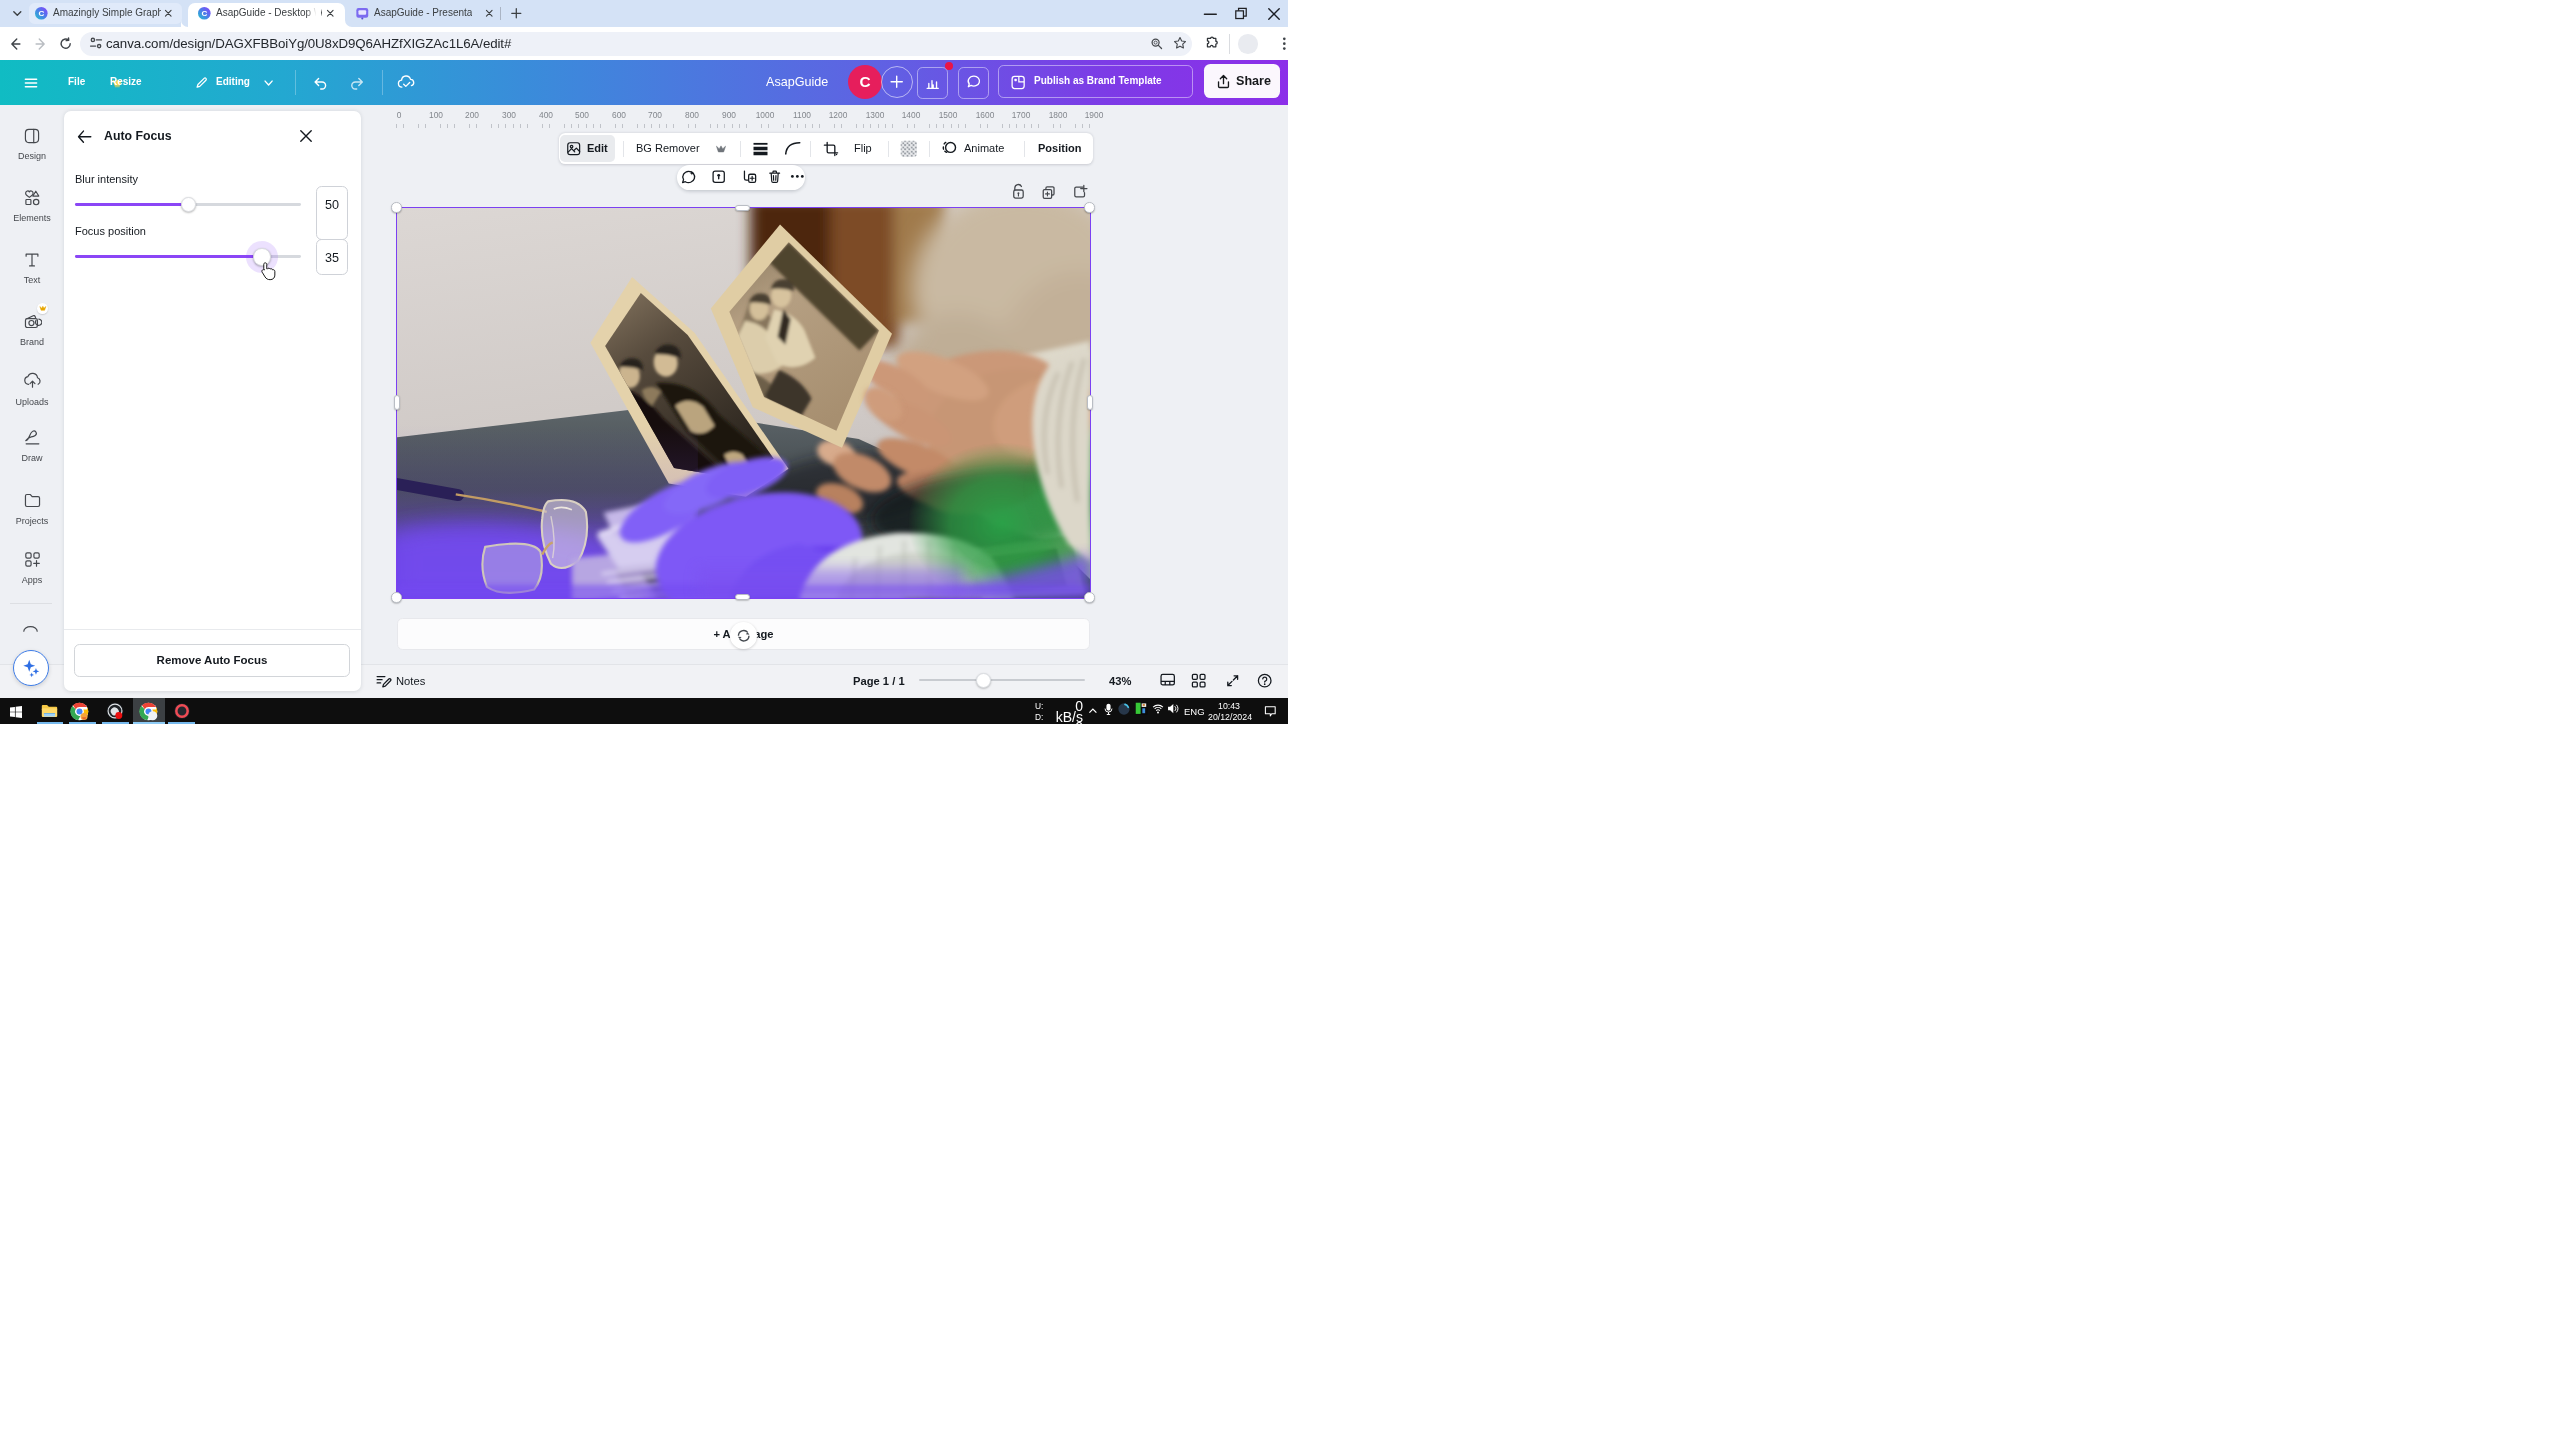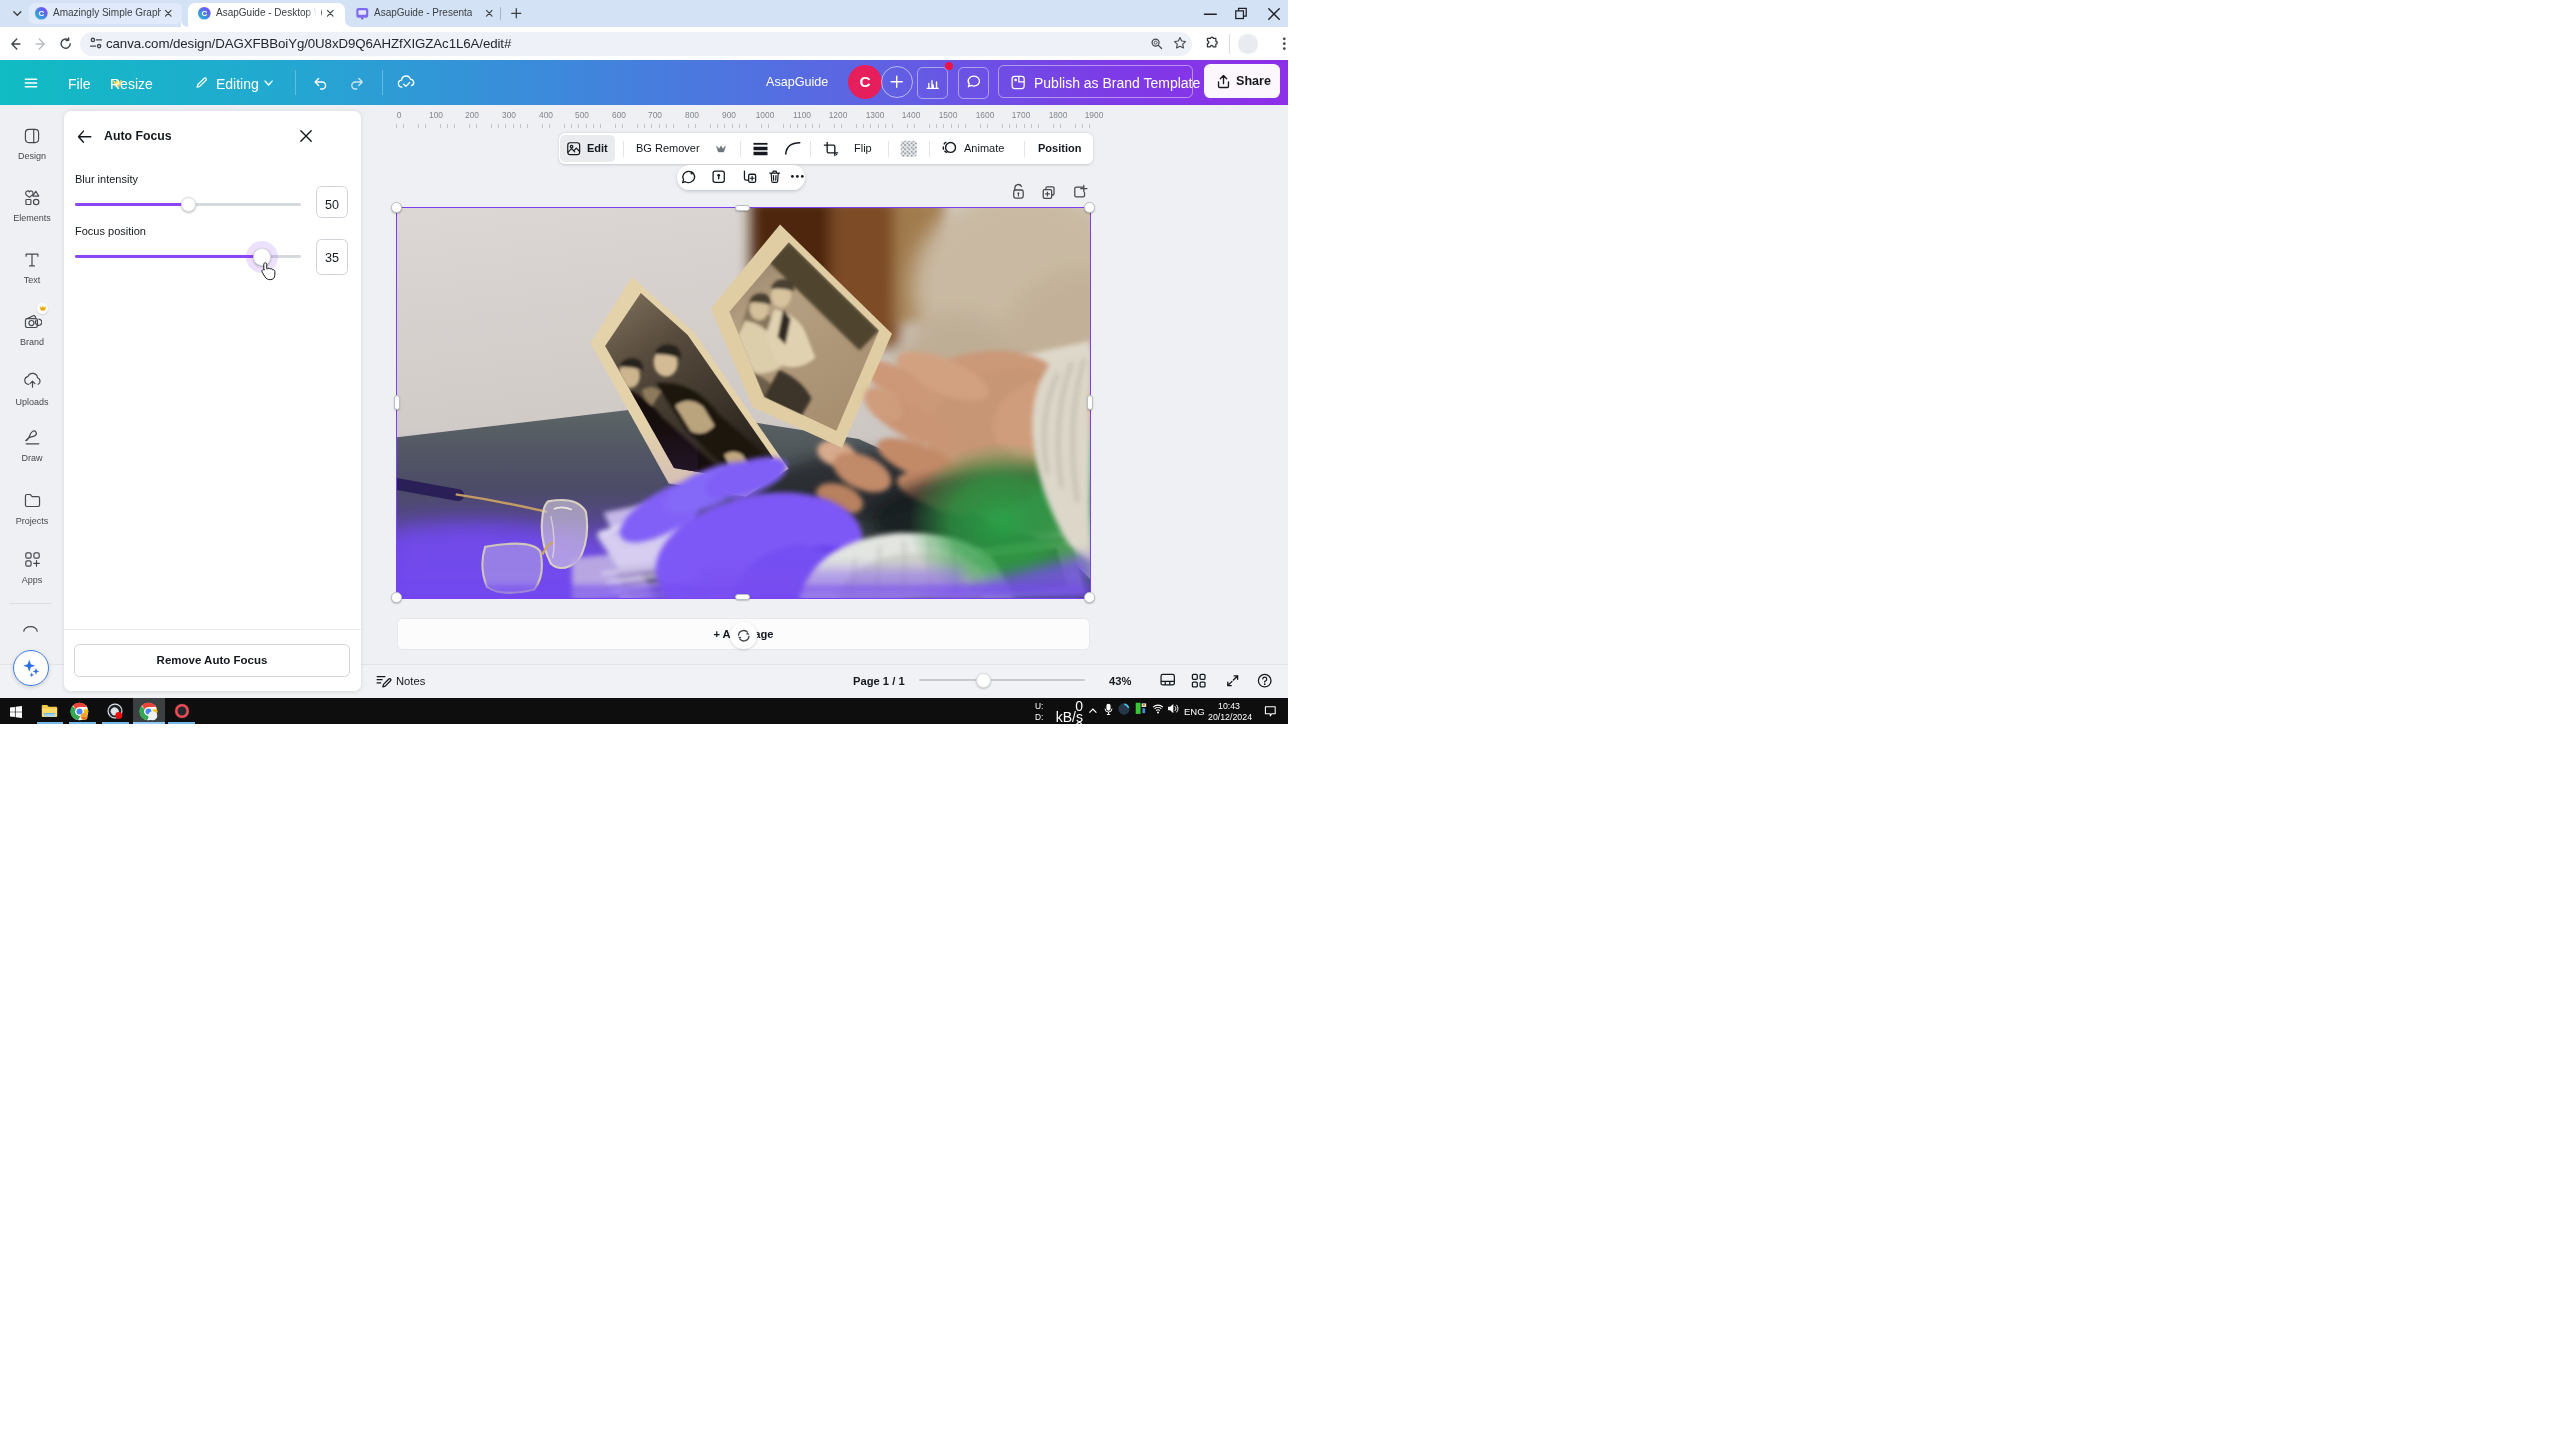--- a/index.html
+++ b/index.html
@@ -7,21 +7,21 @@
   .abs { position:absolute; }
   #tabstrip { position:absolute; left:0; top:0; width:1288px; height:26.6px; background:#d4e2f6; }
   #addrbar { position:absolute; left:0; top:26.6px; width:1288px; height:34px; background:#ffffff; }
   #canvahead { position:absolute; left:0; top:60px; width:1288px; height:45px;
     background:linear-gradient(90deg,#10bcc3 0%,#23a8d1 22%,#3f86dc 45%,#5f62e3 68%,#7d3be6 86%,#8c2fe9 100%); }
   #workspace { position:absolute; left:0; top:105px; width:1288px; height:559px; background:#eef0f4; }
   #statusbar { position:absolute; left:0; top:664px; width:1288px; height:34px; background:#f1f2f5; border-top:0.7px solid #e2e4e8; }
   #taskbar { position:absolute; left:0; top:698px; width:1288px; height:26px; background:#0e0e0e; }
   .tab-title { position:absolute; font-size:10.5px; color:#3c4043; white-space:nowrap; overflow:hidden; }
   #activetab { position:absolute; left:188px; top:2.8px; width:157px; height:24px; background:#fff; border-radius:7px 7px 0 0; }
-  .htxt { position:absolute; color:#fff; font-size:14px; font-weight:400; }
+  .htxt { position:absolute; color:#fff; font-size:10px; font-weight:700; }
   .hbtn { position:absolute; border:0.7px solid rgba(255,255,255,0.45); border-radius:5.6px; }
   .sideitem { position:absolute; left:0; width:64px; text-align:center; color:#45484d; font-size:9px; }
   #panel { position:absolute; left:64px; top:111px; width:297px; height:580px; background:#fff; border-radius:7px;
     box-shadow:0 0.7px 4.2px rgba(20,30,40,0.12); }
   #pageimg { position:absolute; left:397px; top:208px; width:693px; height:390px; }
   #selbox { position:absolute; left:396px; top:207px; width:695px; height:392px; border:1.4px solid #7b40f2; }
   .handle { position:absolute; background:#fff; border:0.7px solid #b9bdc4; box-shadow:0 0.7px 1.4px rgba(0,0,0,0.25); }
   .hcorner { width:10.5px; height:10.5px; border-radius:50%; }
   .hside { width:15.4px; height:5.6px; border-radius:3.5px; }
   #addpage { position:absolute; left:397px; top:618px; width:693px; height:31.5px; background:#fcfcfd;
@@ -246,21 +246,21 @@
     <path d="M10.5 3 L3.5 11 L10.5 19 M4 11 L21 11" fill="none" stroke="#14191f" stroke-width="2" stroke-linecap="round" stroke-linejoin="round"></path>
   </svg>
 <div class="abs" style="left:104px;top:129px;font-size:12.3px;font-weight:bold;color:#14191f">Auto Focus</div>
 <svg class="abs" style="left:298px;top:128px" width="16" height="16" viewBox="0 0 23 23">
     <path d="M4 4 L19 19 M19 4 L4 19" stroke="#14191f" stroke-width="2" stroke-linecap="round"></path>
   </svg>
 <div class="abs" style="left:75px;top:173px;font-size:11px;color:#14191f">Blur intensity</div>
 <div class="abs" style="left:75px;top:203px;width:226px;height:2.8px;border-radius:1.4px;background:#d6d9de"></div>
 <div class="abs" style="left:75px;top:203px;width:113px;height:2.8px;border-radius:1.4px;background:#8b46f6"></div>
 <div class="abs" style="left:181px;top:197px;width:15.4px;height:15.4px;border-radius:50%;background:#fff;border:0.7px solid #dcdee2;box-shadow:0 0.7px 2.1px rgba(0,0,0,0.3)"></div>
-<div class="abs" style="left:316px;top:186px;width:32px;height:32px;border:0.7px solid #cfd2d8;border-radius:5.6px;text-align:center;line-height:36px;font-size:12.6px;color:#14191f">50</div>
+<div class="abs" style="left:316px;top:186px;width:32px;height:54px;border:0.7px solid #cfd2d8;border-radius:5.6px;text-align:center;line-height:36px;font-size:12.6px;color:#14191f">50</div>
 <div class="abs" style="left:75px;top:225px;font-size:11px;color:#14191f">Focus position</div>
 <div class="abs" style="left:75px;top:255px;width:226px;height:2.8px;border-radius:1.4px;background:#d6d9de"></div>
 <div class="abs" style="left:75px;top:255px;width:187px;height:2.8px;border-radius:1.4px;background:#8b46f6"></div>
 <div class="abs" style="left:246px;top:241px;width:32px;height:32px;border-radius:50%;background:rgba(139,70,246,0.16)"></div>
 <div class="abs" style="left:253px;top:248px;width:17.5px;height:17.5px;border-radius:50%;background:#fff;border:0.7px solid #d8dade;box-shadow:0 0.7px 2.1px rgba(0,0,0,0.3)"></div>
 <div class="abs" style="left:316px;top:239px;width:32px;height:36px;border:0.7px solid #cfd2d8;border-radius:5.6px;text-align:center;line-height:36px;font-size:12.6px;color:#14191f">35</div>
 <svg class="abs" style="left:259px;top:261px" width="18" height="21" viewBox="0 0 26 30">
     <path d="M9 2.5 c1.3 0 2.2 0.9 2.2 2.2 v6.5 l1 0.1 c0.4 -0.8 1.2 -1.2 2.1 -1.1 c0.8 0.1 1.4 0.6 1.7 1.3 c0.6 -0.5 1.4 -0.7 2.2 -0.4 c0.7 0.2 1.2 0.8 1.4 1.5 c0.6 -0.3 1.3 -0.3 1.9 0 c0.9 0.4 1.4 1.2 1.4 2.2 v5.4 c0 3.9 -2.6 6.6 -6.8 6.6 c-3.3 0 -5.5 -1.1 -7.3 -3.9 L4.6 16 c-0.8 -1.1 -0.5 -2.4 0.4 -3.2 c0.8 -0.7 2 -0.7 2.9 0 l-1 -1.6 V4.7 C6.9 3.4 7.7 2.5 9 2.5 Z" fill="#fff" stroke="#111" stroke-width="1.4" stroke-linejoin="round"></path>
   </svg>
 <div class="abs" style="left:64px;top:629px;width:297px;height:0.7px;background:#e8eaed"></div>

